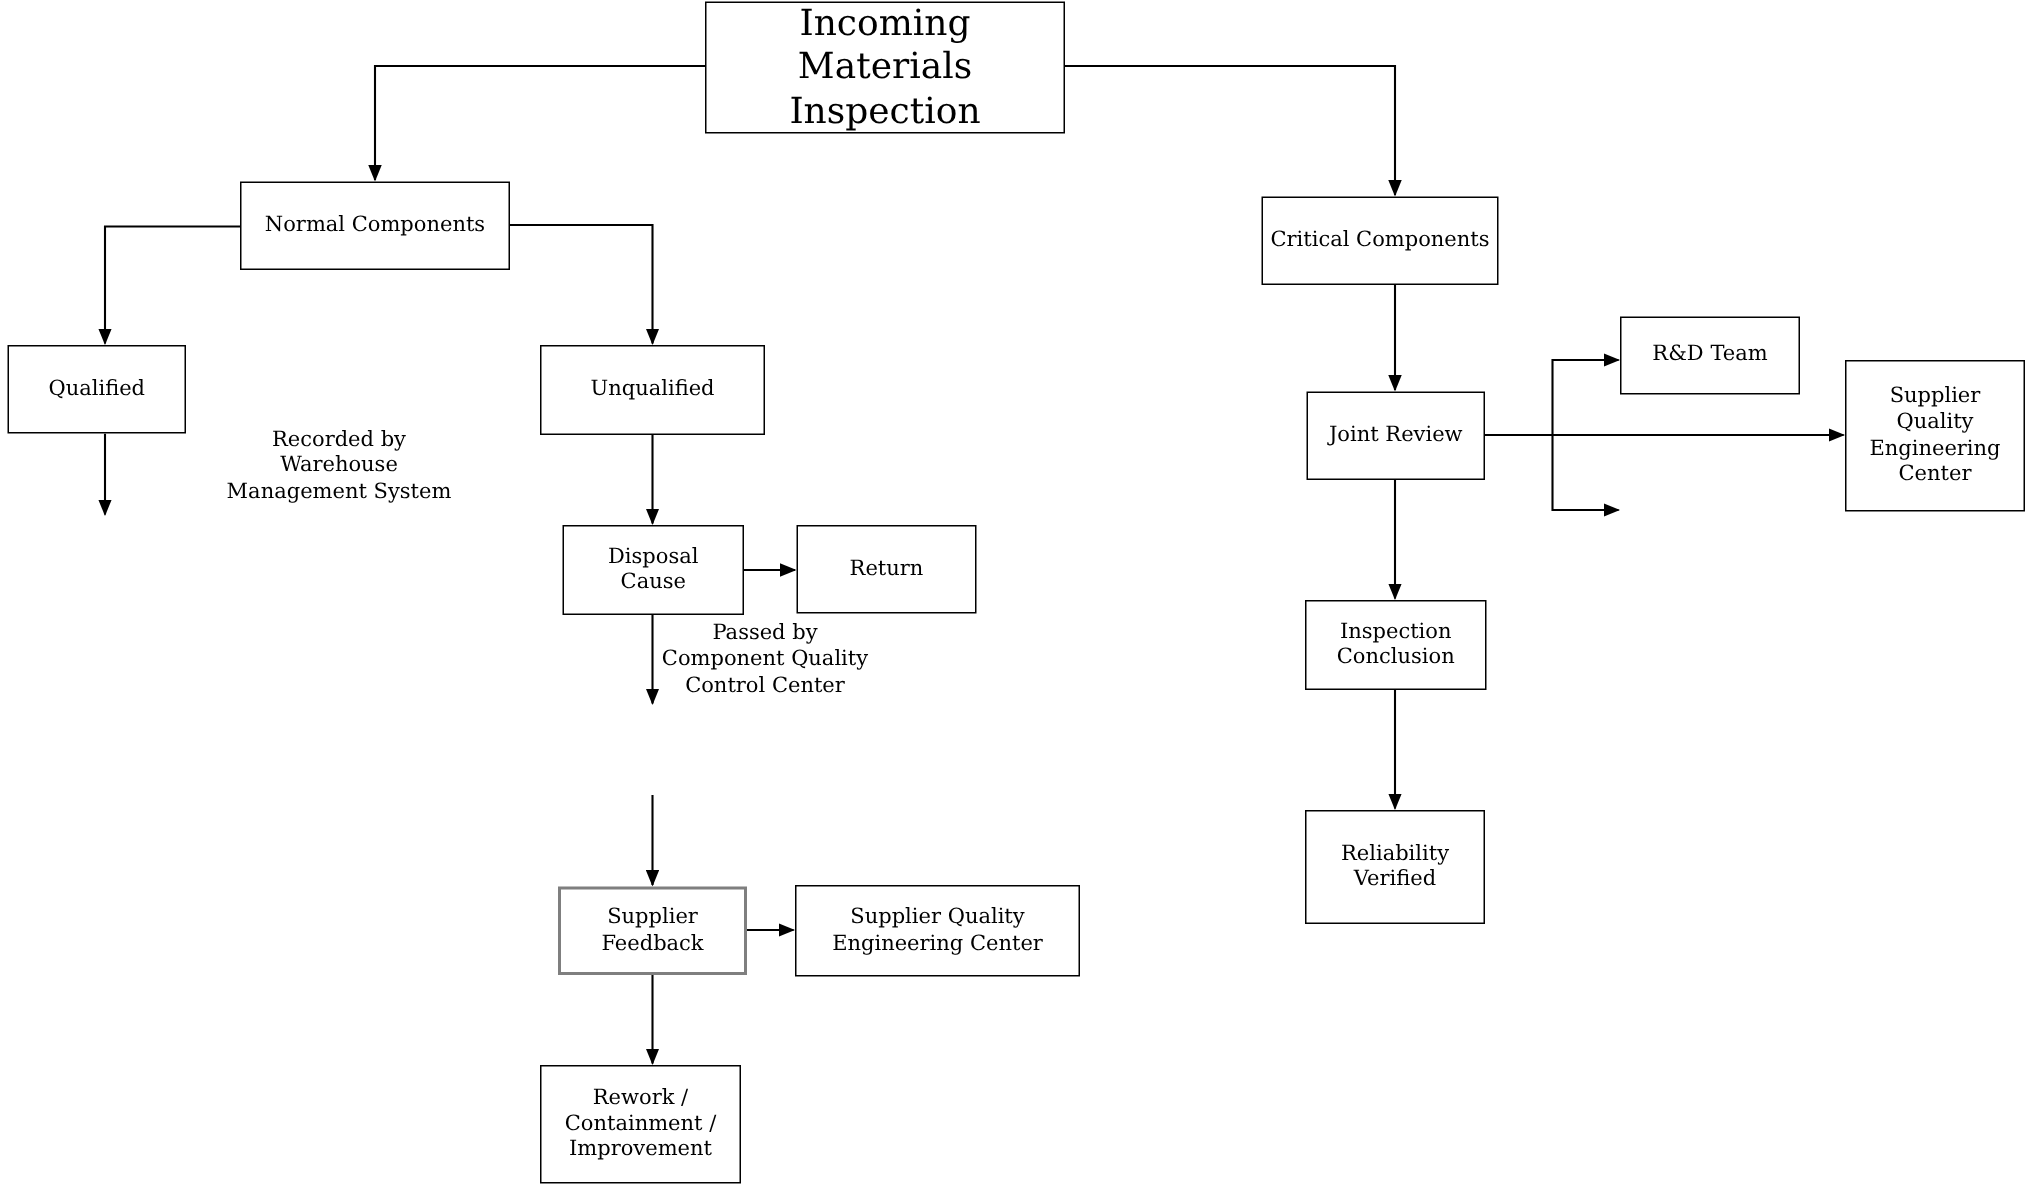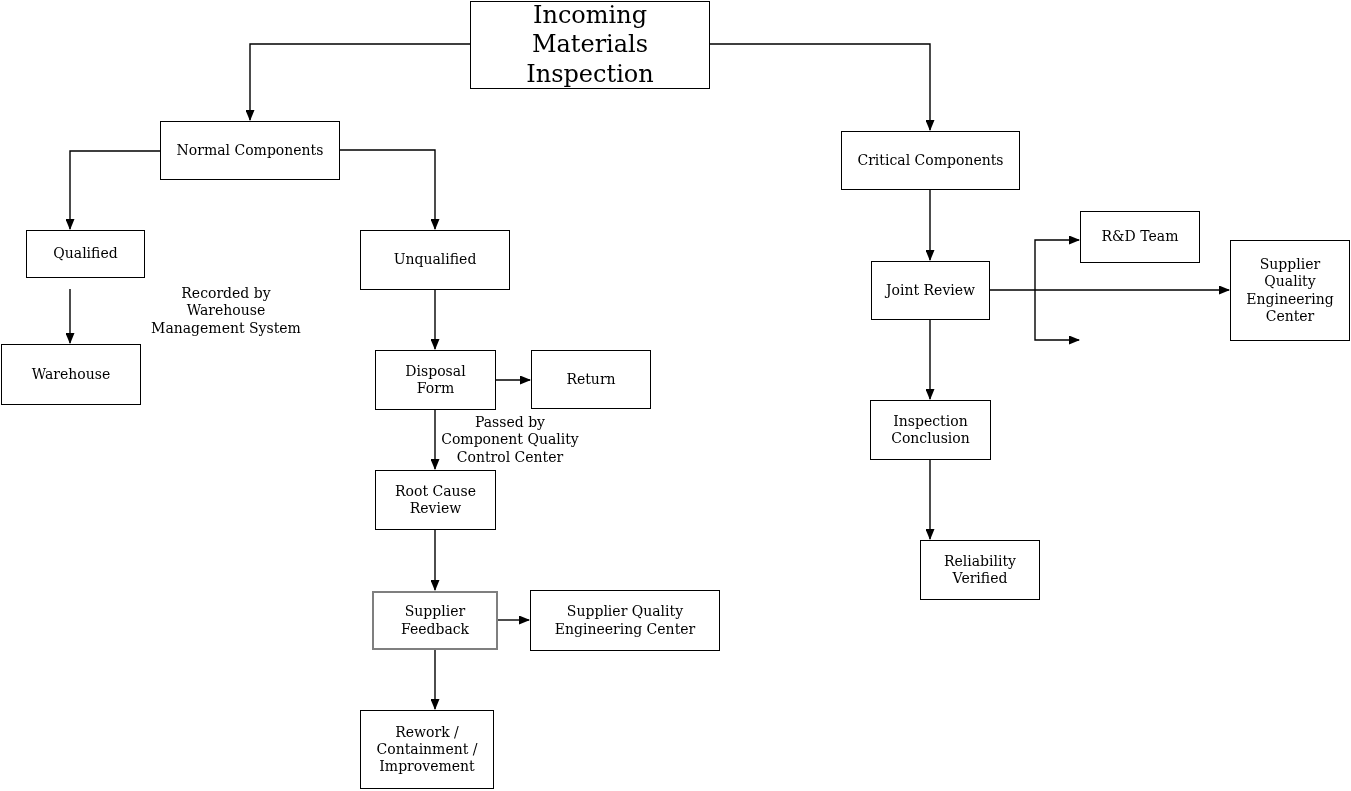--- a/index.html
+++ b/index.html
@@ -39,36 +39,36 @@
   .annotation {
     position: absolute;
     text-align: center;
     font-size: 14px;
     line-height: 1.24;
     white-space: pre-line;
   }
   
   #n-title        { left: 470px; top: 1px;   width: 240px; height: 88px;  font-size: 24px; }
   #n-normal       { left: 160px; top: 121px; width: 180px; height: 59px; }
-  #n-qualified    { left: 26px;  top: 230px; width: 119px; height: 48px; }
+  #n-qualified    { left: 5px;  top: 230px; width: 119px; height: 59px; }
   #n-warehouse    { left: 1px;   top: 344px; width: 140px; height: 61px; }
   #n-unqualified  { left: 360px; top: 230px; width: 150px; height: 60px; }
   #n-disposal     { left: 375px; top: 350px; width: 121px; height: 60px; }
   #n-return       { left: 531px; top: 350px; width: 120px; height: 59px; }
   #n-rootcause    { left: 375px; top: 470px; width: 121px; height: 60px; }
   #n-feedback     { left: 372px; top: 591px; width: 126px; height: 59px; border: 2px solid #7f7f7f; }
   #n-sqec-mid     { left: 530px; top: 590px; width: 190px; height: 61px; }
   #n-rework       { left: 360px; top: 710px; width: 134px; height: 79px; }
-  #n-critical     { left: 841px; top: 131px; width: 179px; height: 59px; }
+  #n-critical     { left: 841px; top: 131px; width: 158px; height: 59px; }
   #n-joint        { left: 871px; top: 261px; width: 119px; height: 59px; }
   #n-rdteam       { left: 1080px; top: 211px; width: 120px; height: 52px; }
   #n-process      { left: 1080px; top: 310px; width: 120px; height: 60px; }
   #n-sqec-right   { left: 1230px; top: 240px; width: 120px; height: 101px; }
   #n-inspection   { left: 870px; top: 400px; width: 121px; height: 60px; }
-  #n-reliability  { left: 920px; top: 540px; width: 120px; height: 60px; }
+  #n-reliability  { left: 870px; top: 540px; width: 120px; height: 76px; }
   #a-recorded     { left: 141px; top: 245px; width: 170px; margin-top: 40px; }
   #a-passed       { left: 440px; top: 414px; width: 140px; }
 </style>
 </head>
 <body>
 
 <div id="canvas">
 
   <svg id="edges" viewBox="0 0 1351 791" xmlns="http://www.w3.org/2000/svg">
     <defs>
@@ -94,27 +94,24 @@
       <path d="M1035,290 V340 H1079" marker-end="url(#arrow)"></path>
       <path d="M930,320 V399" marker-end="url(#arrow)"></path>
       <path d="M930,460 V539" marker-end="url(#arrow)"></path>
     </g>
   </svg>
 
   <div class="node" id="n-title">Incoming
 Materials Inspection</div>
   <div class="node" id="n-normal">Normal Components</div>
   <div class="node" id="n-qualified">Qualified</div>
-  <div class="node" id="n-warehouse">Warehouse</div>
   <div class="node" id="n-unqualified">Unqualified</div>
   <div class="node" id="n-disposal">Disposal
-Form</div>
+Cause</div>
   <div class="node" id="n-return">Return</div>
-  <div class="node" id="n-rootcause">Root Cause
-Review</div>
   <div class="node" id="n-feedback">Supplier
 Feedback</div>
   <div class="node" id="n-sqec-mid">Supplier Quality
 Engineering Center</div>
   <div class="node" id="n-rework">Rework /
 Containment /
 Improvement</div>
   <div class="node" id="n-critical">Critical Components</div>
   <div class="node" id="n-joint">Joint Review</div>
   <div class="node" id="n-rdteam">R&amp;D Team</div>

